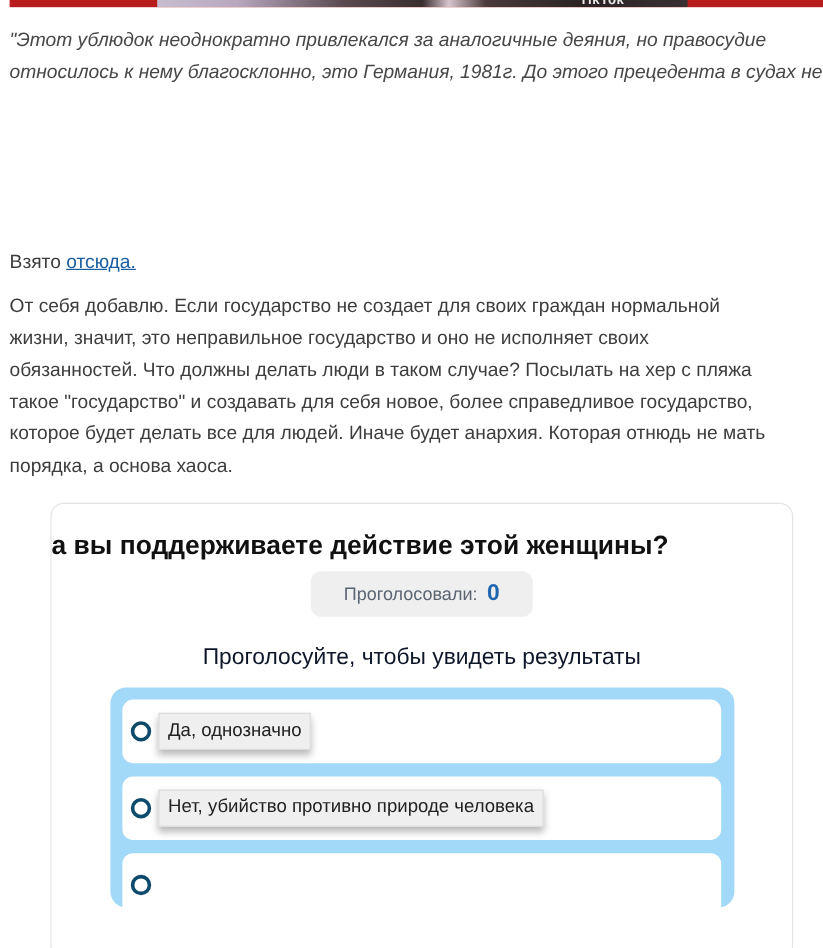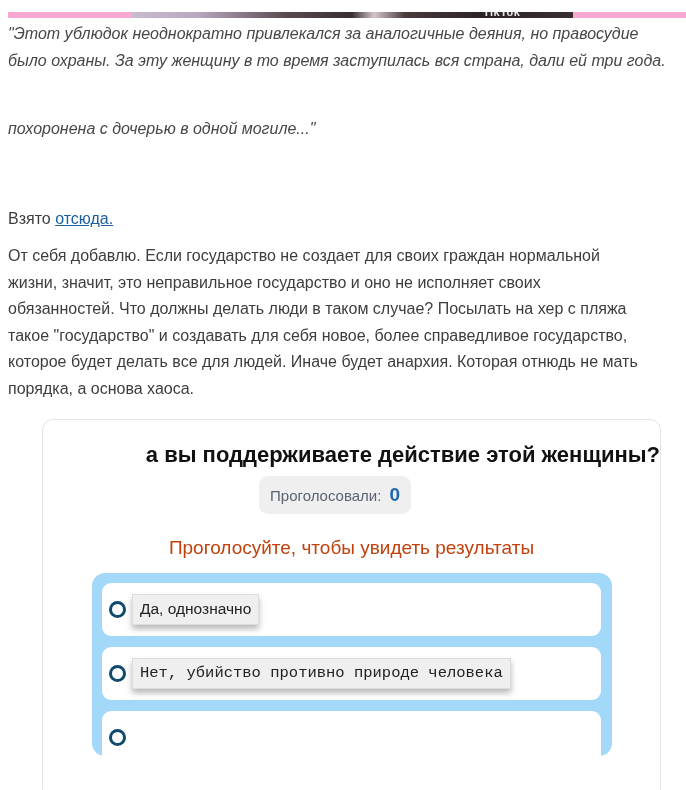--- a/index.html
+++ b/index.html
@@ -5,22 +5,22 @@
     * { box-sizing: border-box; margin: 0; padding: 0; }
     html, body {
       width: 686px; height: 790px; overflow: hidden;
       background: #ffffff;
       font-family: "Liberation Sans", "DejaVu Sans", sans-serif;
       color: #3a3a3a;
     }
     .page { position: relative; width: 686px; height: 790px; }
 
     .media-strip {
-      position: absolute; left: 8px; top: 12px; width: 678px; height: 6px;
-      background: #f9a8d4;
+      position: absolute; left: 8px; top: 0; width: 678px; height: 6px;
+      background: #b91c1c;
       overflow: hidden;
     }
     .media-frame {
       position: absolute; left: 123px; top: 0; width: 442px; height: 6px;
       background: linear-gradient(90deg, #c8bcd0 0%, #b9a8c0 15%, #5a4a50 35%, #3a2e30 50%, #d6c4cc 55%, #4a3a3c 62%, #2b2224 80%, #3a3034 100%);
     }
     .watermark {
       position: absolute; left: 352px; top: -6px;
       font-size: 11px; color: #e8e8e8; font-weight: bold; letter-spacing: 0.5px;
     }
@@ -37,44 +37,44 @@
     .p3 { top: 206px; }
     .p4 { top: 243px; }
     .link { color: #1a5fa0; text-decoration: underline; }
 
     .poll-card {
       position: absolute; left: 42px; top: 419px; width: 619px; height: 380px;
       border: 1px solid #e4e4e8; border-radius: 11px; background: #fff;
     }
     .poll-title {
       position: absolute; left: 0; top: 22px; width: 100%;
-      text-align: right; font-weight: bold; font-size: 22px; color: #111;
+      text-align: left; font-weight: bold; font-size: 22px; color: #111;
     }
     .vote-badge {
-      position: absolute; left: 216px; top: 56px; width: 152px; height: 38px;
+      position: absolute; left: 216px; top: 56px; width: 185px; height: 38px;
       background: #efefef; border-radius: 9px;
       display: flex; align-items: center; justify-content: center; gap: 8px;
     }
     .vote-label { font-size: 15px; color: #5a6472; }
     .vote-count { font-size: 19px; font-weight: bold; color: #1f66b0; }
     .poll-hint {
       position: absolute; left: 0; top: 117px; width: 100%;
-      text-align: center; font-size: 19px; color: #c2410c;
+      text-align: center; font-size: 19px; color: #0f172a;
     }
     .options-wrap {
       position: absolute; left: 49px; top: 153px; width: 520px; height: 183px;
       background: #a3d9f8; border-radius: 13px;
     }
     .option {
       position: absolute; left: 10px; width: 499px; height: 53px;
       background: #fff; border-radius: 9px;
       display: flex; align-items: center;
     }
     .opt-1 { top: 10px; }
-    .opt-2 { top: 74px; font-family: Liberation Mono, monospace; }
+    .opt-2 { top: 74px; }
     .opt-3 { top: 138px; }
     .radio {
       width: 17px; height: 17px; margin-left: 7px;
       border: 3px solid #0d4a6b; border-radius: 50%; flex: none;
     }
     .opt-label {
       margin-left: 6px; padding: 5px 7px 6px 7px;
       background: #efefef; border: 1px solid #dcdcdc;
       box-shadow: 0 4px 6px rgba(0,0,0,0.28);
       font-size: 15.5px; color: #222; white-space: nowrap;
@@ -86,25 +86,24 @@
 <div class="page">
 
   <div class="media-strip">
     <div class="media-frame">
       <span class="watermark">TikTok</span>
     </div>
   </div>
 
   <div class="para italic p1">
     <span class="line">"Этот ублюдок неоднократно привлекался за аналогичные деяния, но правосудие</span>
-    <span class="line">было охраны. За эту женщину в то время заступилась вся страна, дали ей три года.</span>
+    <span class="line">относилось к нему благосклонно, это Германия, 1981г. До этого прецедента в судах не</span>
   </div>
 
   <div class="para italic p2">
-    <span class="line">похоронена с дочерью в одной могиле..."</span>
   </div>
 
   <div class="para p3">
     <span>Взято </span><a class="link">отсюда.</a>
   </div>
 
   <div class="para p4">
     <span class="line">От себя добавлю. Если государство не создает для своих граждан нормальной</span>
     <span class="line">жизни, значит, это неправильное государство и оно не исполняет своих</span>
     <span class="line">обязанностей. Что должны делать люди в таком случае? Посылать на хер с пляжа</span>

